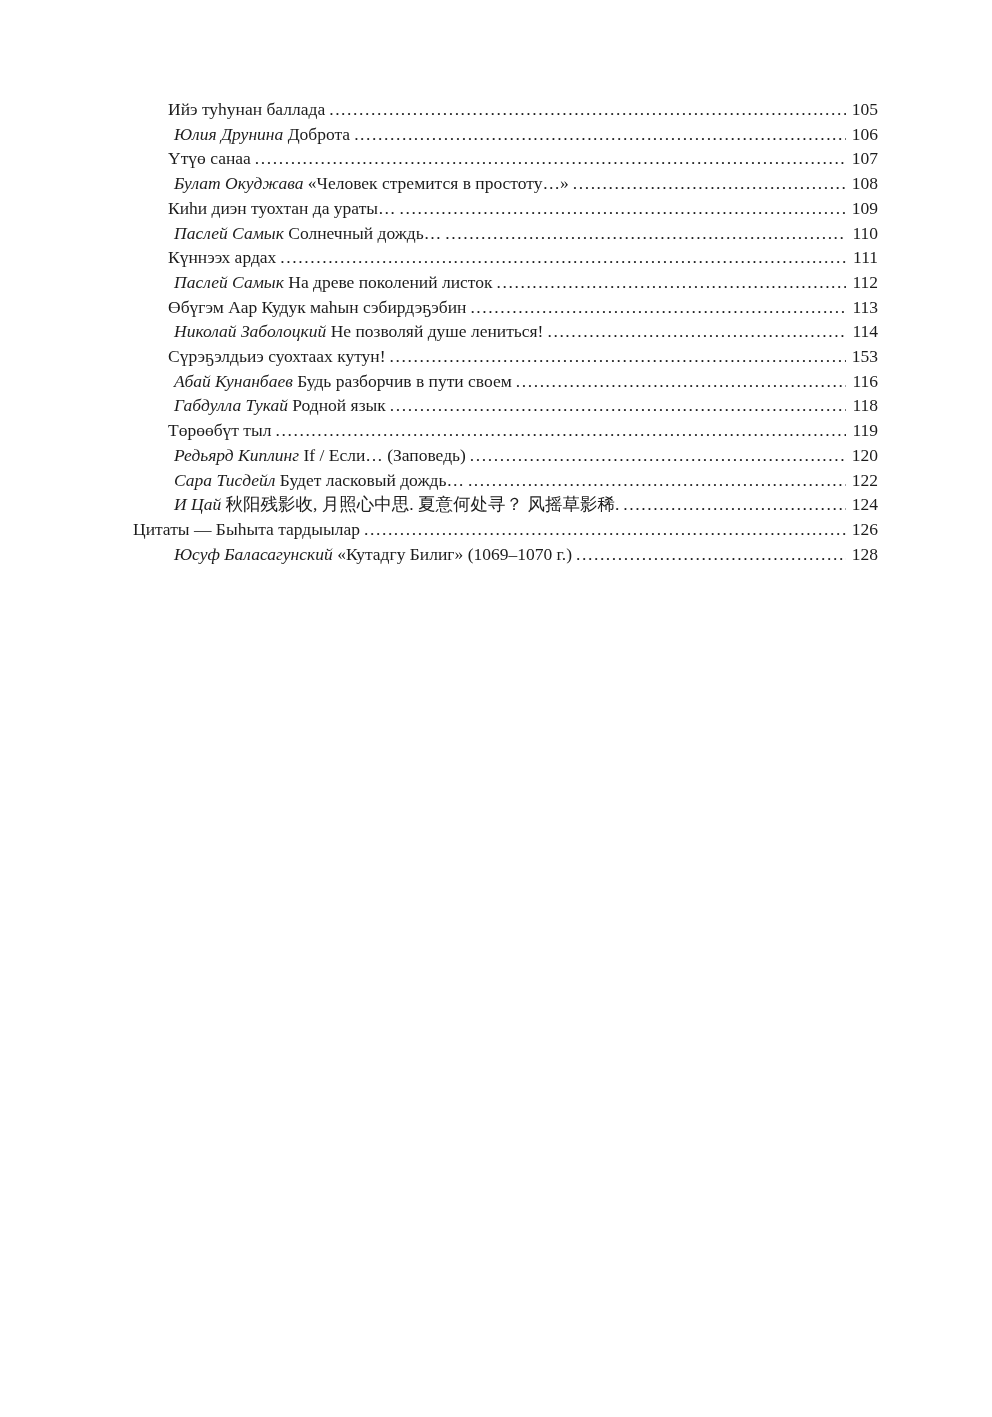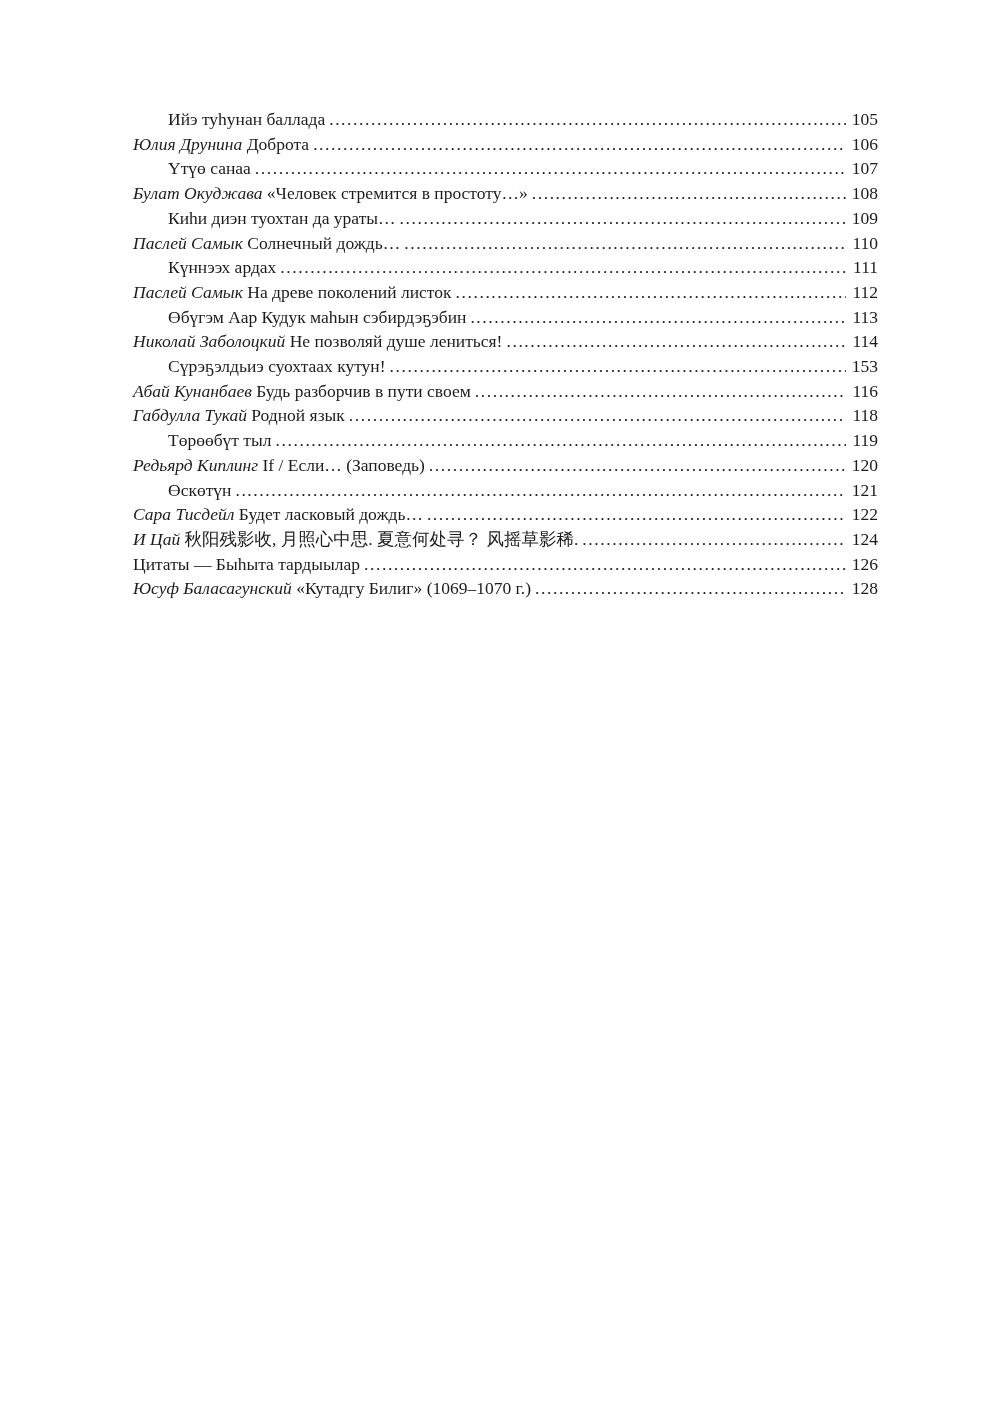--- a/index.html
+++ b/index.html
@@ -9,40 +9,41 @@
   }
   body {
     width: 992px;
     height: 1417px;
     position: relative;
     font-family: "Liberation Serif", "DejaVu Serif", serif;
     color: #1c1c1c;
   }
   .page-content {
     position: absolute;
-    top: 107px;
+    top: 97px;
     left: 133px;
     width: 745px;
   }
   .toc-row {
     display: flex;
     align-items: baseline;
     font-size: 17.5px;
     line-height: 24.7px;
     white-space: nowrap;
   }
   .toc-row.indented {
     padding-left: 35px;
   }
   .entry-text {
     flex: 0 0 auto;
     white-space: nowrap;
   }
   .author {
     font-style: italic;
+    margin-left: 41px;
   }
   .author:empty {
     display: none;
   }
   .author:not(:empty)::after {
     content: "\00a0";
     font-style: normal;
   }
   .leader {
     flex: 1 1 auto;
@@ -134,25 +135,20 @@
       <div class="toc-row indented">
         <span class="entry-text"><span class="title">Төрөөбүт тыл</span></span>
         <span class="leader"></span>
         <span class="page-num">119</span>
       </div>
       <div class="toc-row">
         <span class="entry-text"><span class="author">Редьярд Киплинг</span><span class="title">If / Если… (Заповедь)</span></span>
         <span class="leader"></span>
         <span class="page-num">120</span>
       </div>
-      <div class="toc-row indented">
-        <span class="entry-text"><span class="title">Өскөтүн</span></span>
-        <span class="leader"></span>
-        <span class="page-num">121</span>
-      </div>
       <div class="toc-row">
         <span class="entry-text"><span class="author">Сара Тисдейл</span><span class="title">Будет ласковый дождь…</span></span>
         <span class="leader"></span>
         <span class="page-num">122</span>
       </div>
       <div class="toc-row">
         <span class="entry-text"><span class="author">И Цай</span><span class="title">秋阳残影收, 月照心中思. 夏意何处寻？ 风摇草影稀.</span></span>
         <span class="leader"></span>
         <span class="page-num">124</span>
       </div>

